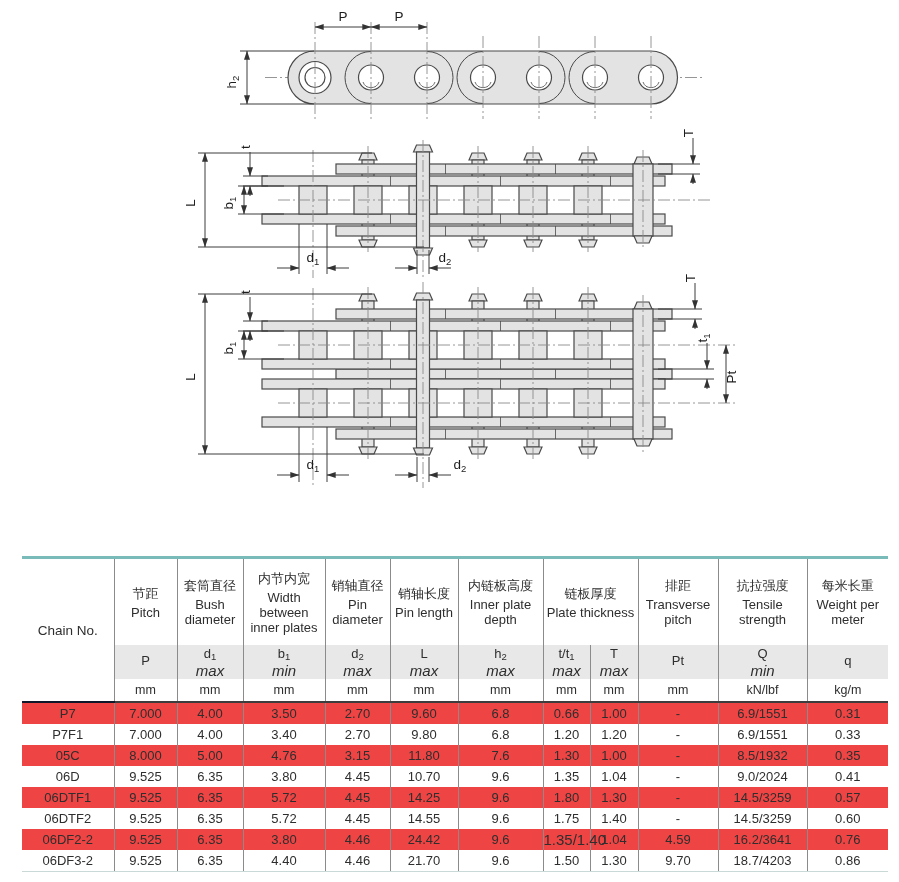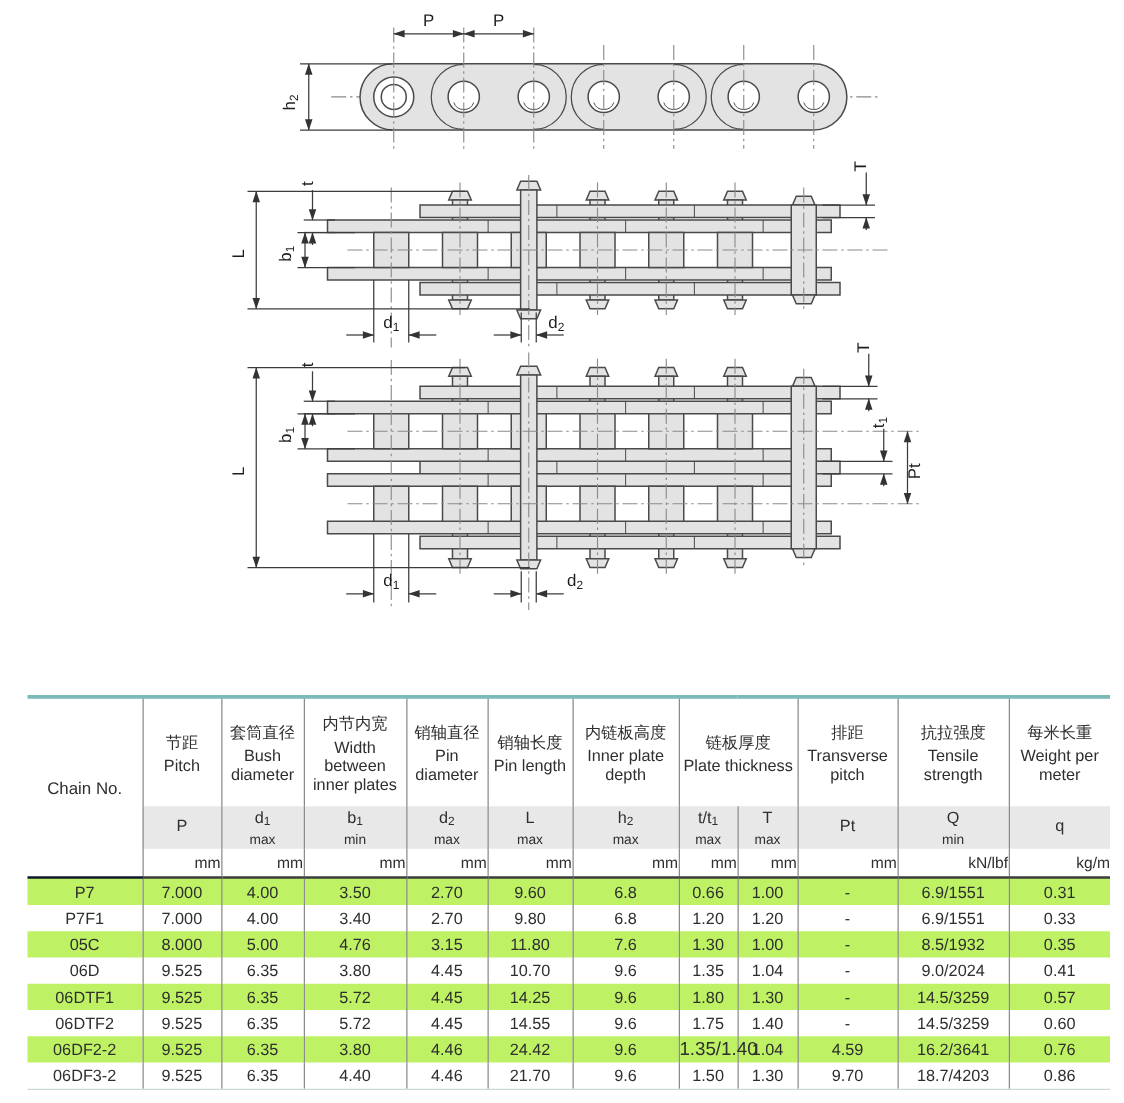--- a/index.html
+++ b/index.html
@@ -19,25 +19,25 @@
              table-layout:fixed;border-top:3px solid #79bbb8;}
   table.spec th,table.spec td{border-left:1px solid #8b8b8b;text-align:center;
              vertical-align:middle;padding:0;font-weight:normal;}
   table.spec .nl{border-left:none;}
   tr.hrow th{height:86px;}
   .cn{font-size:13px;line-height:17px;margin-bottom:3px;}
   .en{font-size:13px;line-height:15px;}
   .chain-head{font-size:13.5px;border-bottom:2px solid #0f172a;}
   tr.srow td{background:#e8e8e8;height:34px;font-size:13px;}
   .sym{line-height:15px;}
-  .note{line-height:14px;font-size:11px;}
+  .note{line-height:14px;font-size:15px;font-style:italic;}
   .ss{font-size:9.5px;vertical-align:-2px;}
-  tr.urow td{height:22px;font-size:12.5px;border-bottom:2px solid #3d3d3d;text-align:right;}
+  tr.urow td{height:22px;font-size:12.5px;border-bottom:2px solid #3d3d3d;}
   tbody.vals td{height:21px;font-size:13px;white-space:nowrap;}
-  tbody.vals tr.alt td{background:#bef264;}
+  tbody.vals tr.alt td{background:#ef4444;}
   tbody.vals tr:last-child td{border-bottom:1.5px solid #c9d9d8;}
 </style>
 </head>
 <body>
 
 <div class="page">
 
 <svg width="899" height="545" viewBox="0 0 899 545">
   <defs>
     <marker id="arr" viewBox="0 0 10 8" refX="9.2" refY="4" markerWidth="10" markerHeight="8" orient="auto-start-reverse" markerUnits="userSpaceOnUse">

